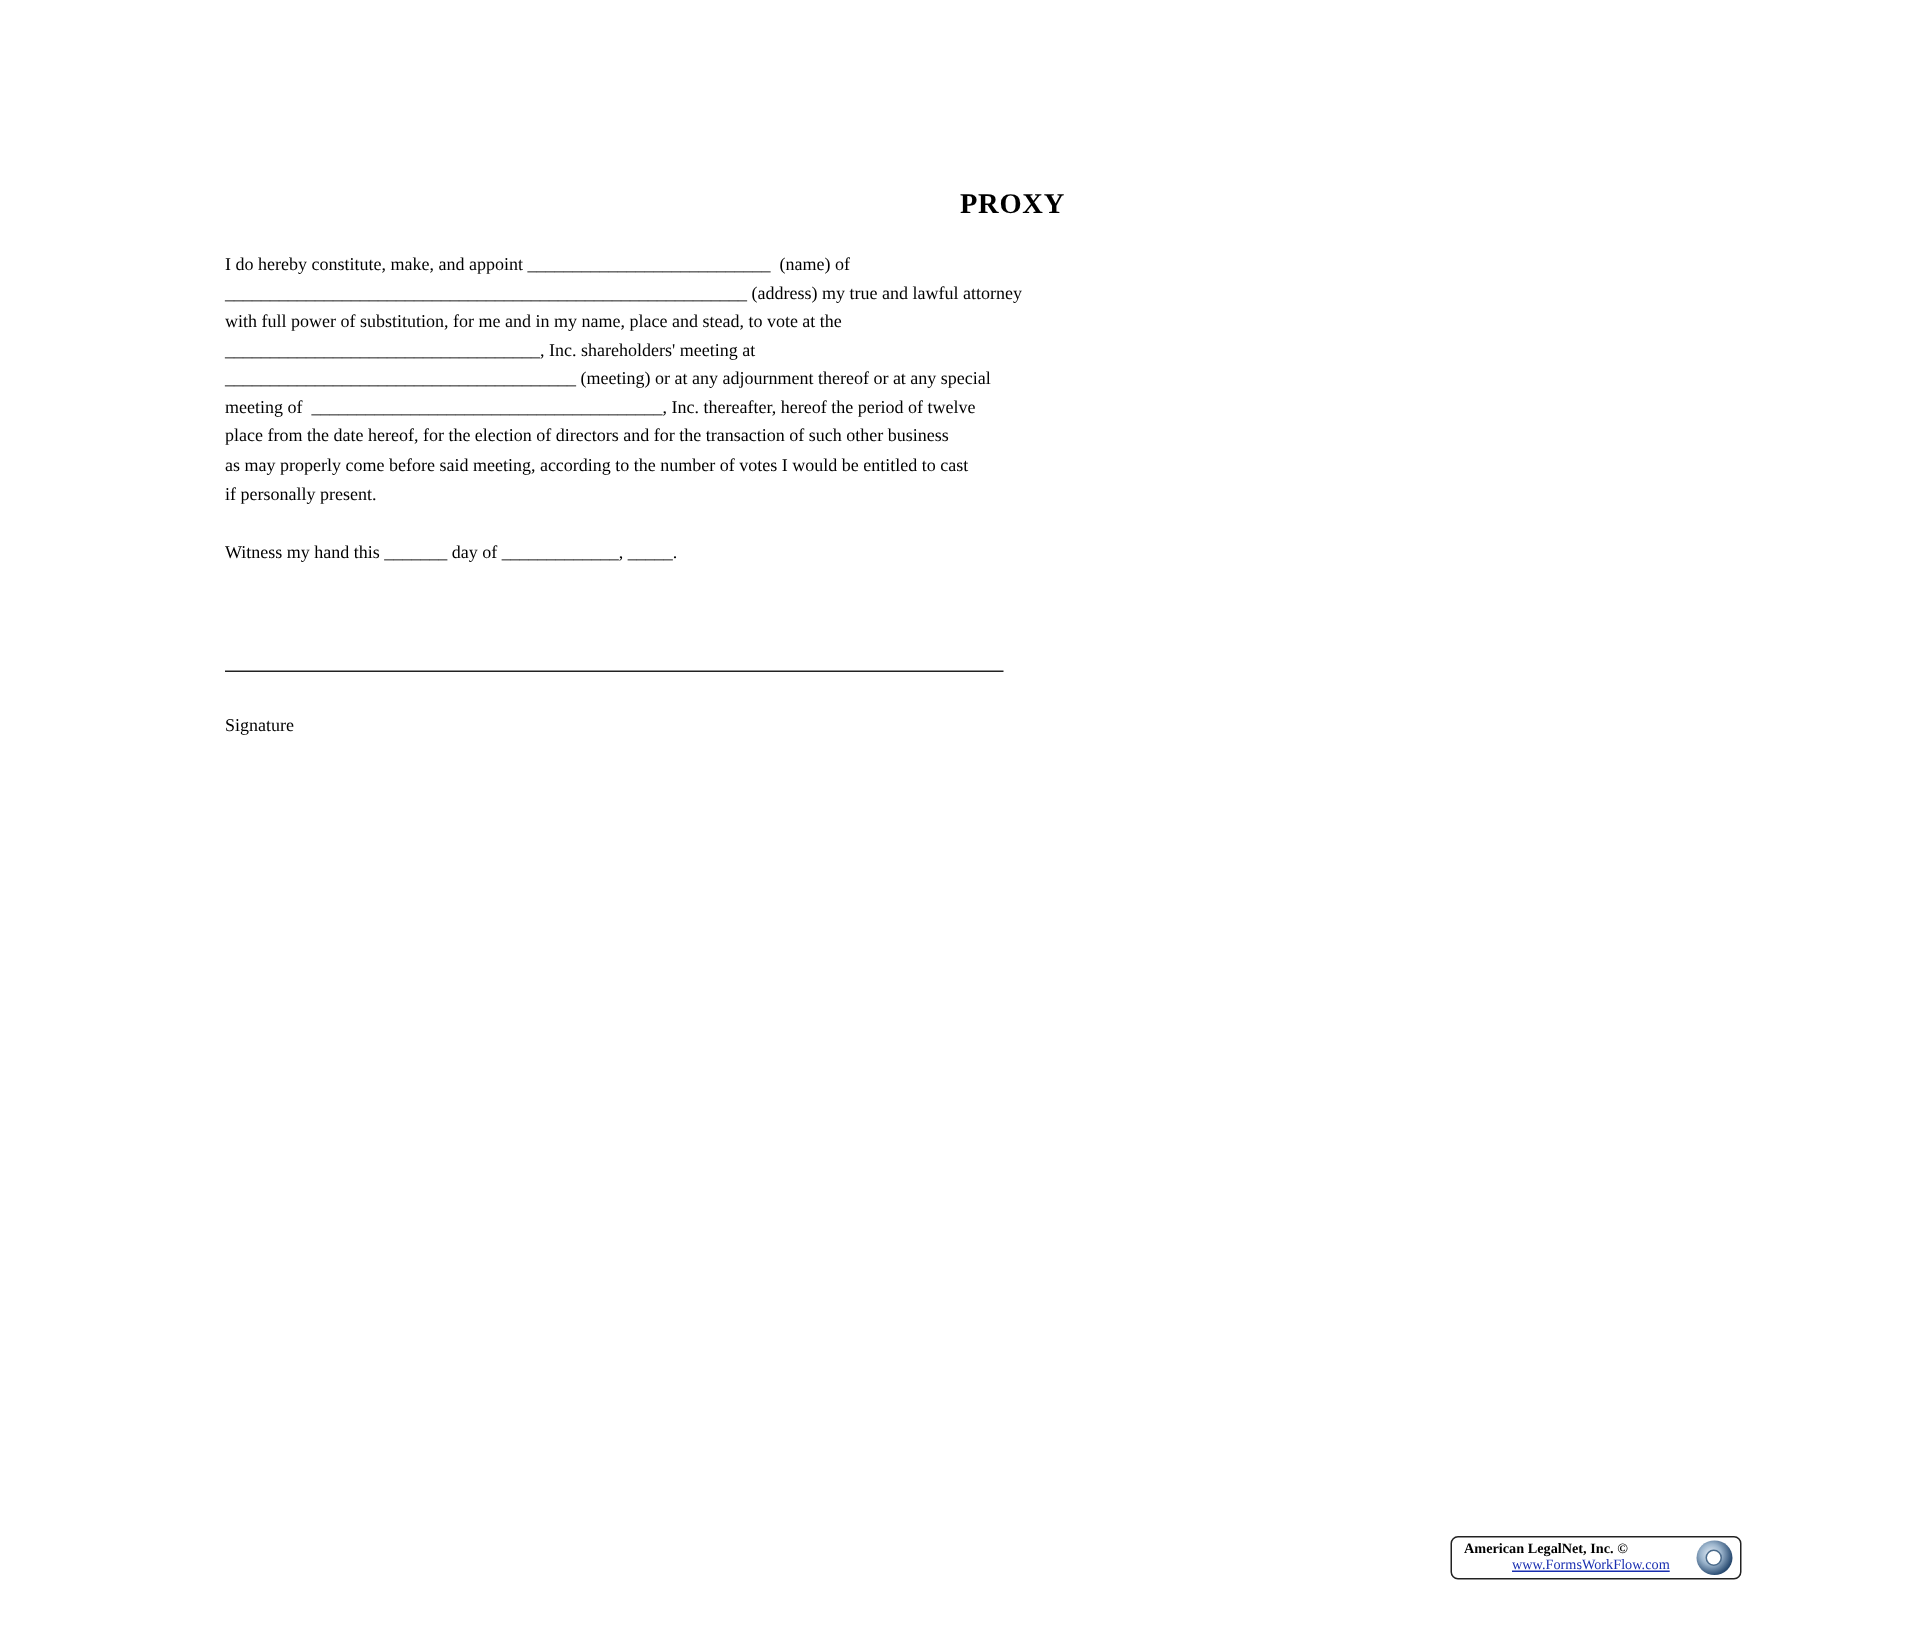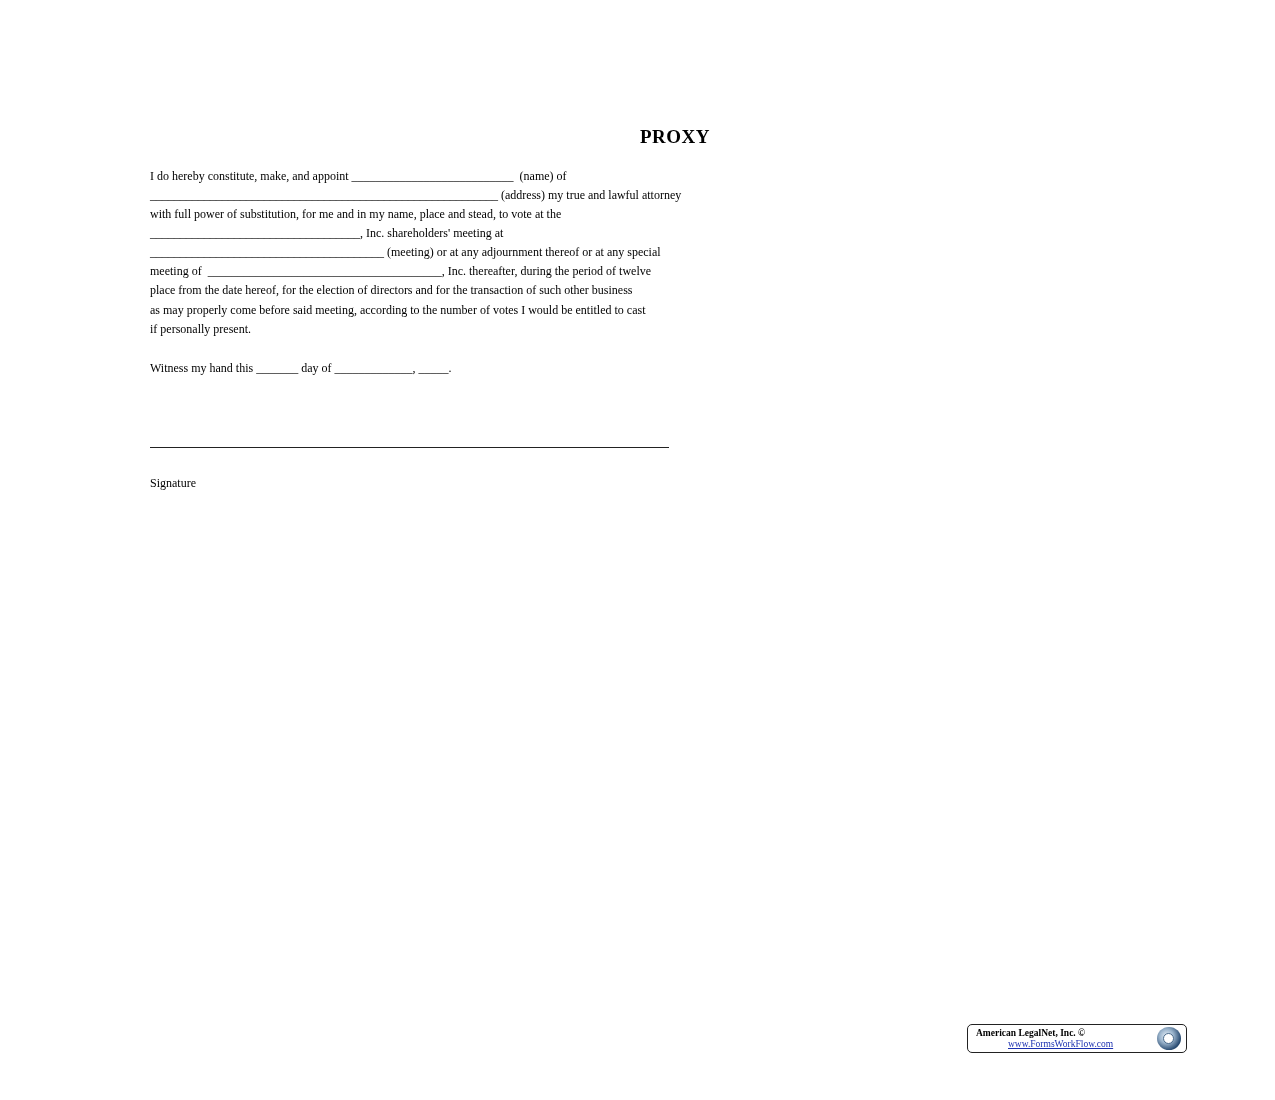--- a/index.html
+++ b/index.html
@@ -2,40 +2,40 @@
 <html><head>
 <meta charset="utf-8">
 <style>
   html, body { margin:0; padding:0; background:#ffffff; }
   body { width:1275px; height:1100px; position:relative; overflow:hidden;
          font-family:"Liberation Serif","DejaVu Serif",serif; color:#000; }
   .title { position:absolute; top:126px; left:0; width:1350px; text-align:center;
            font-weight:bold; font-size:19px; letter-spacing:0.5px; }
   .line { position:absolute; left:150px; font-size:12px; white-space:pre; line-height:20px; }
   .sigline { position:absolute; left:150px; top:445px; width:519px; border-bottom:1.3px solid #222; height:2px; }
-  .logo { position:absolute; left:967px; top:1024px; width:220px; height:29px;
+  .logo { position:absolute; left:967px; top:1024px; width:194px; height:29px;
           border:1.5px solid #222; border-radius:5px; background:#fff; box-sizing:border-box; }
   .logo-text1 { position:absolute; left:8px; top:3px; font-size:9.5px; font-weight:bold; white-space:nowrap; }
   .logo-text2 { position:absolute; left:8px; top:14px; font-size:9.5px; color:#1a2fb0; text-decoration:underline; white-space:nowrap;margin-left:32px; }
   .globe { position:absolute; right:5px; top:2px; width:24px; height:23px; border-radius:50%;
            background:radial-gradient(circle at 40% 40%, #e8f0f8 0%, #9bb4cc 35%, #2c4e74 70%, #0d2238 100%); }
   .globe-inner { position:absolute; left:6px; top:6px; width:11px; height:11px; border-radius:50%; background:#fff; border:1px solid #4a6a8a; box-sizing:border-box; }
 </style>
 </head>
 <body>
 
 <div>
   <div class="title">PROXY</div>
 
   <div class="line" style="top:166px">I do hereby constitute, make, and appoint ___________________________  (name) of</div>
   <div class="line" style="top:185px">__________________________________________________________ (address) my true and lawful attorney</div>
   <div class="line" style="top:204px">with full power of substitution, for me and in my name, place and stead, to vote at the</div>
   <div class="line" style="top:223px">___________________________________, Inc. shareholders' meeting at</div>
   <div class="line" style="top:242px">_______________________________________ (meeting) or at any adjournment thereof or at any special</div>
-  <div class="line" style="top:261px">meeting of  _______________________________________, Inc. thereafter, during the period of twelve</div>
+  <div class="line" style="top:261px">meeting of  _______________________________________, Inc. thereafter, hereof the period of twelve</div>
   <div class="line" style="top:280px">place from the date hereof, for the election of directors and for the transaction of such other business</div>
   <div class="line" style="top:300px">as may properly come before said meeting, according to the number of votes I would be entitled to cast</div>
   <div class="line" style="top:319px">if personally present.</div>
 
   <div class="line" style="top:358px">Witness my hand this _______ day of _____________, _____.</div>
 
   <div class="sigline"></div>
   <div class="line" style="top:473px">Signature</div>
 </div>
 

